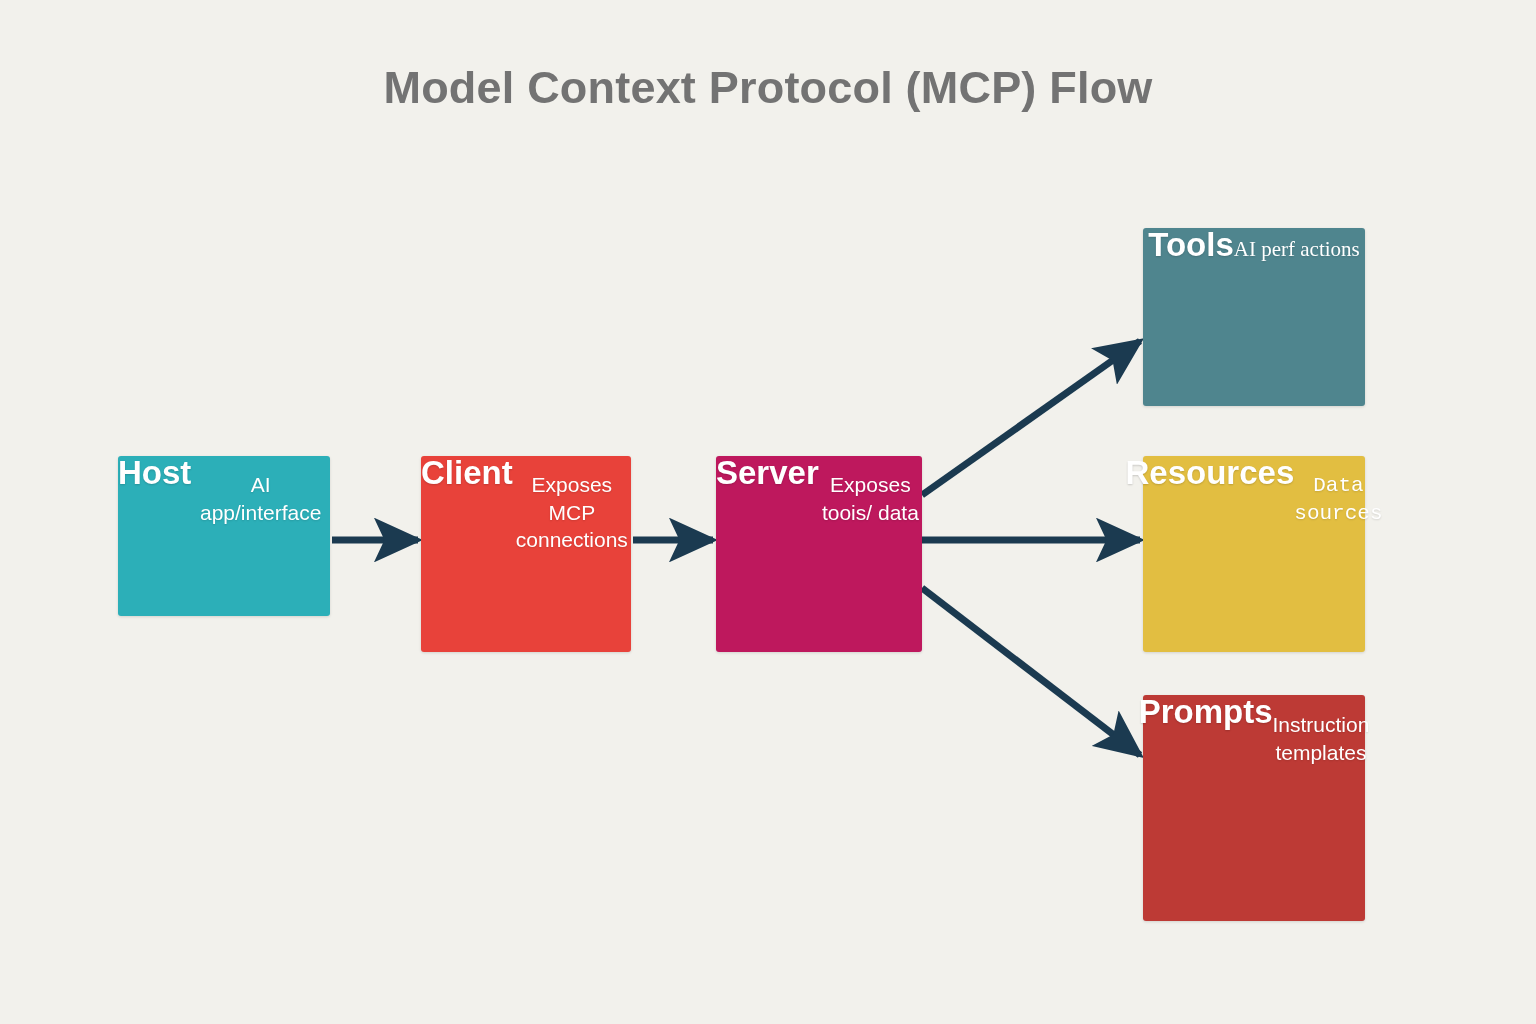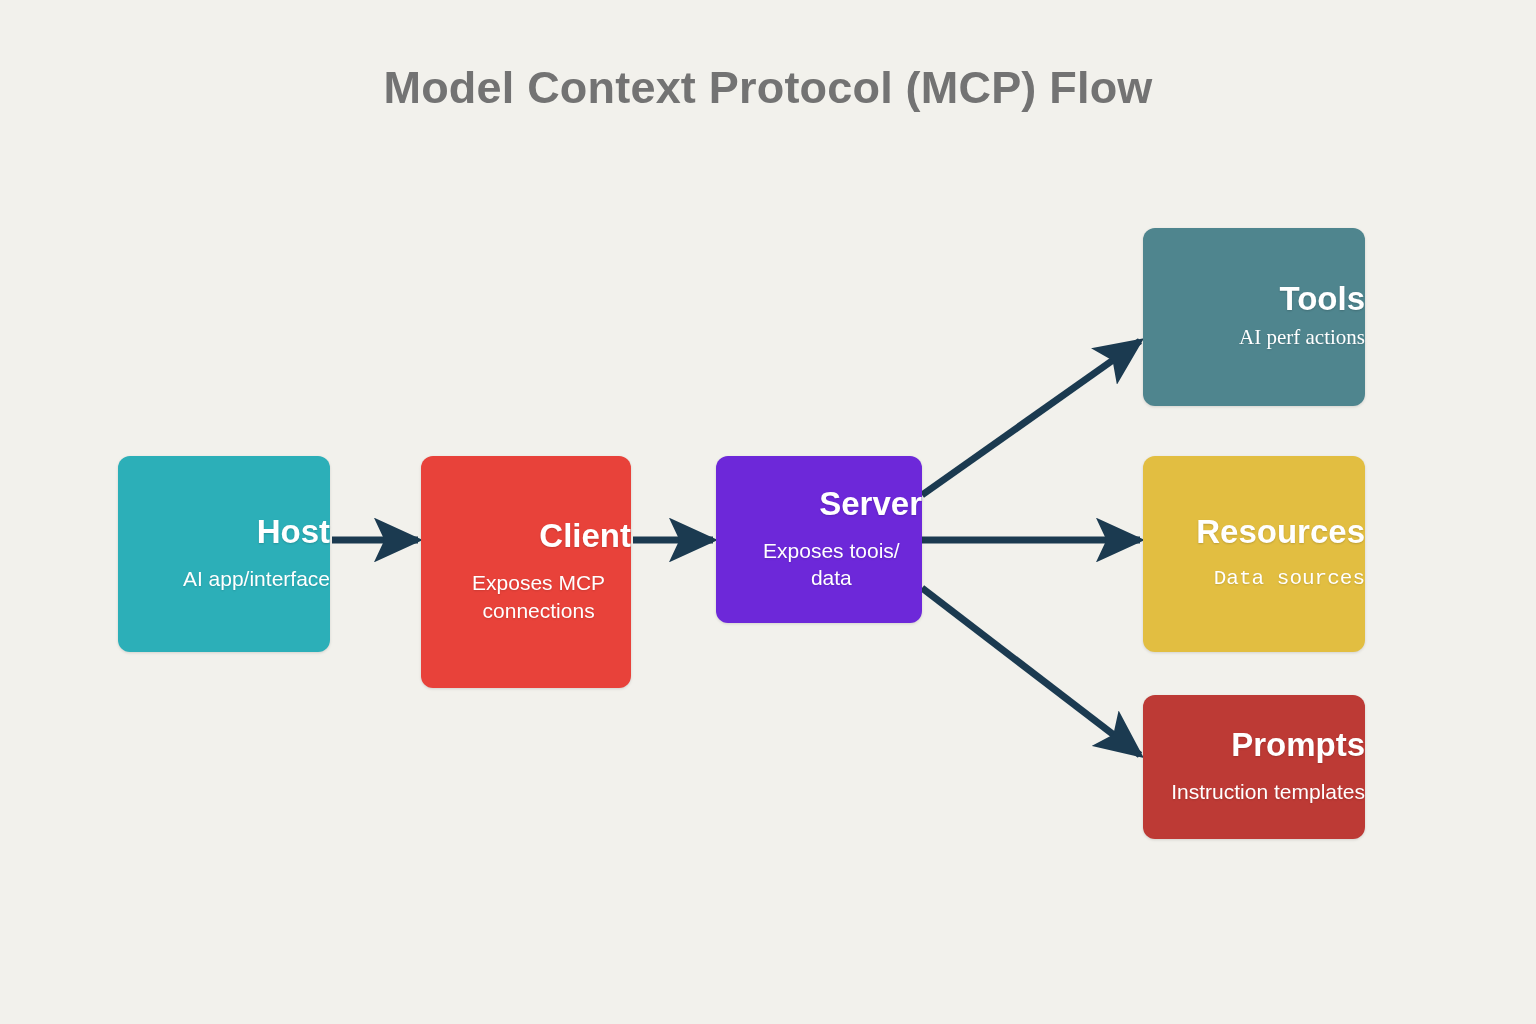--- a/index.html
+++ b/index.html
@@ -35,50 +35,49 @@
     position: absolute;
     left: 0; top: 0;
     width: 1536px;
     height: 1024px;
     pointer-events: none;
   }
   .node {
     position: absolute;
     box-sizing: border-box;
     display: flex;
-    flex-direction: column;
-    align-items: flex-end;
+    align-items: flex-start;
     justify-content: center;
-    border-radius: 12px;
+    border-radius: 3px;
     box-shadow: 0 1px 3px rgba(0,0,0,0.13);
     color: #ffffff;
     text-align: center;
   }
   .node .node-title {
     font-size: 33px;
     font-weight: bold;
     line-height: 1.05;
     text-shadow: 0 1px 2px rgba(0,0,0,0.17);
   }
   .node .node-sub {
     margin-top: 15px;
     font-size: 21px;
     font-weight: normal;
     line-height: 1.32;
     max-width: 88%;
     text-shadow: 0 1px 2px rgba(0,0,0,0.13);
   }
 
   
-  #node-host      { left: 118px; top: 456px; width: 212px; height: 196px; background: #2cafb8; }
-  #node-client    { left: 421px; top: 456px; width: 210px; height: 232px; background: #e8423a; }
-  #node-server    { left: 716px; top: 456px; width: 206px; height: 167px; background: #6d28d9; }
+  #node-host      { left: 118px; top: 456px; width: 212px; height: 160px; background: #2cafb8; }
+  #node-client    { left: 421px; top: 456px; width: 210px; height: 196px; background: #e8423a; }
+  #node-server    { left: 716px; top: 456px; width: 206px; height: 196px; background: #be185d; }
   #node-tools     { left: 1143px; top: 228px; width: 222px; height: 178px; background: #4f858e; }
   #node-resources { left: 1143px; top: 456px; width: 222px; height: 196px; background: #e2be41; }
-  #node-prompts   { left: 1143px; top: 695px; width: 222px; height: 144px; background: #bd3a35; }
+  #node-prompts   { left: 1143px; top: 695px; width: 222px; height: 226px; background: #bd3a35; }
 
   #node-tools .node-sub     { margin-top: 8px; font-family: Liberation Serif, serif; }
   #node-resources .node-sub { margin-top: 16px; font-family: Liberation Mono, monospace; }
   #node-prompts .node-sub   { margin-top: 16px; }
 </style>
 </head>
 <body>
 
 <div id="canvas">
 

